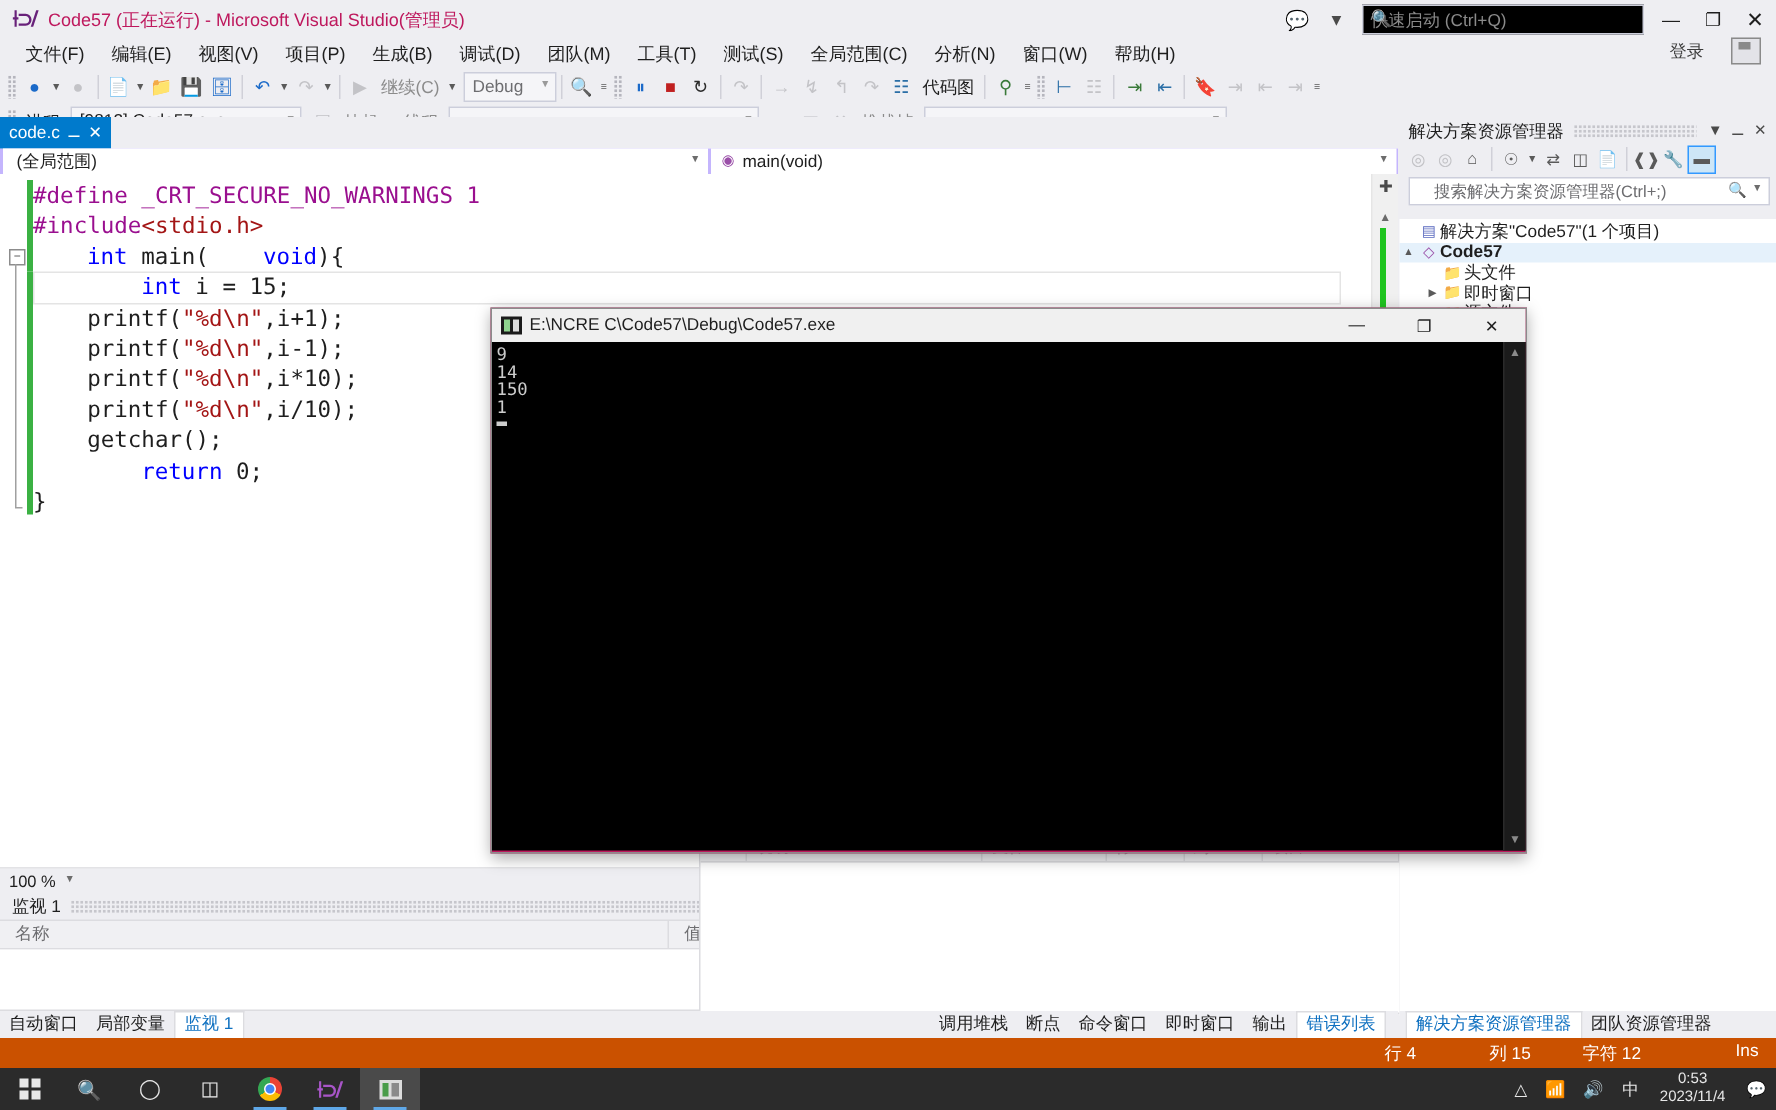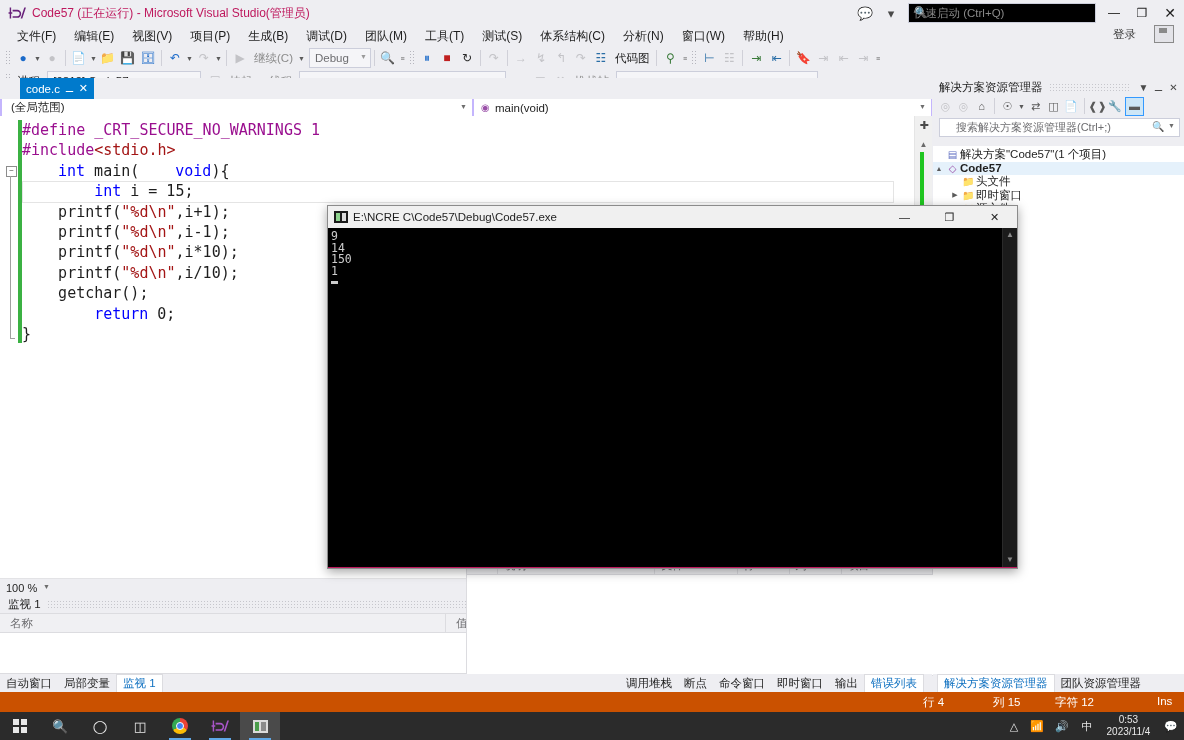--- a/index.html
+++ b/index.html
@@ -60,21 +60,21 @@
   .tlabel{font-size:11.5px;color:#8b8b8b;padding:0 4px;white-space:nowrap;}
   .tlabel.dk{color:#1e1e1e;}
 
   
   .procbar{height:22px;display:flex;align-items:center;background:#eeeef2;padding-left:3px;}
 
   
   .body-area{position:absolute;left:0;top:78px;width:1184px;height:596px;}
 
   .left-dock{position:absolute;left:0;top:0;width:932px;height:596px;background:#fff;}
-  .tabrow{height:21px;background:#eeeef2;display:flex;align-items:flex-end;padding-left:20px;}
+  .tabrow{height:21px;background:#eeeef2;display:flex;align-items:flex-end;}
   .doctab{height:21px;background:#007acc;color:#fff;display:flex;align-items:center;
           padding:0 6px;font-size:11.5px;gap:5px;}
   .doctab .pin{font-size:10px;}
   .doctab .x{font-size:11px;}
 
   .navbar{height:17px;background:#c4b5fd;display:flex;align-items:center;
           border-bottom:1px solid #e3e3e6;}
   .navcombo{height:15px;border:1px solid transparent;background:#fff;position:relative;
             display:flex;align-items:center;}
   .navcombo .nv{padding-left:8px;font-size:11.5px;color:#1e1e1e;}
@@ -242,21 +242,21 @@
     <div class="menubar">
       <div class="menu-item">文件(F)</div>
       <div class="menu-item">编辑(E)</div>
       <div class="menu-item">视图(V)</div>
       <div class="menu-item">项目(P)</div>
       <div class="menu-item">生成(B)</div>
       <div class="menu-item">调试(D)</div>
       <div class="menu-item">团队(M)</div>
       <div class="menu-item">工具(T)</div>
       <div class="menu-item">测试(S)</div>
-      <div class="menu-item">体系结构(C)</div>
+      <div class="menu-item">全局范围(C)</div>
       <div class="menu-item">分析(N)</div>
       <div class="menu-item">窗口(W)</div>
       <div class="menu-item">帮助(H)</div>
     </div>
 
     <div class="toolbar">
       <div class="grip"></div>
       <div class="ti blue">●</div>
       <div class="caret">▼</div>
       <div class="ti dim">●</div>

